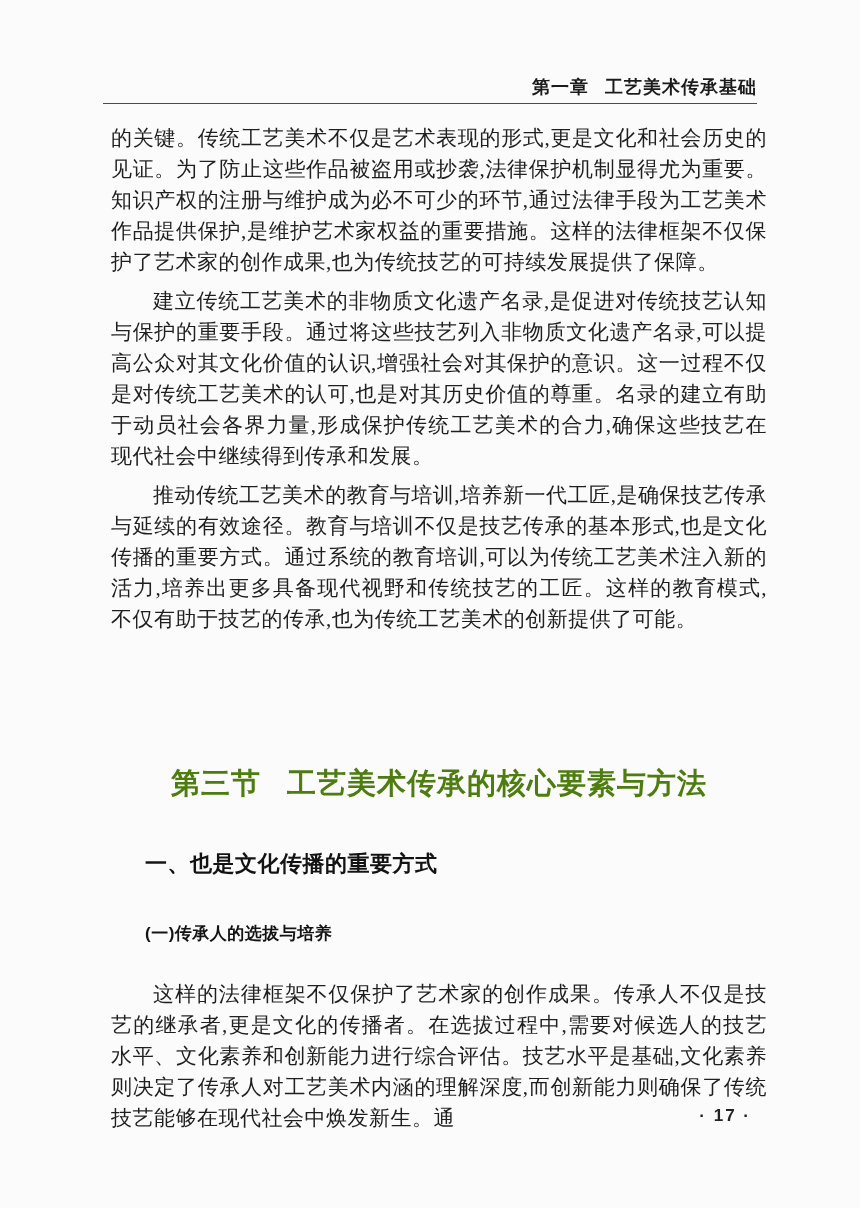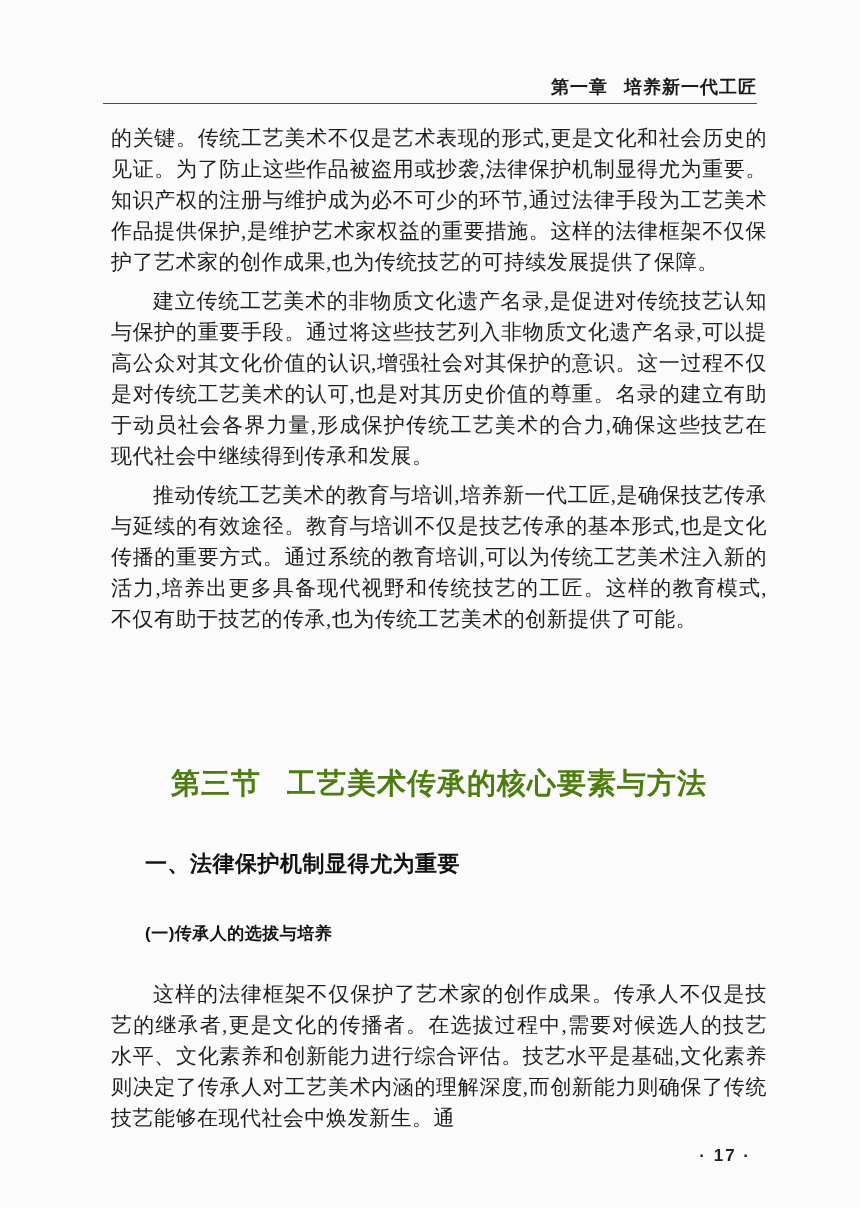--- a/index.html
+++ b/index.html
@@ -100,45 +100,44 @@
     position:absolute;
     top:1106px;
     left:103px;
     width:648px;
     text-align:right;
     font-family:"Liberation Sans","DejaVu Sans",sans-serif;
     font-size:17px;
     font-weight:bold;
     color:#222;
     letter-spacing:2px;
-    margin-top:40px;
   }
 </style>
 </head>
 <body>
 
 <div class="page">
 
   <div class="running-head">
-    <span class="chapter">第一章</span><span>培养新一代工匠</span>
+    <span class="chapter">第一章</span><span>工艺美术传承基础</span>
   </div>
 
   <div class="head-rule"></div>
 
   <div class="body-block" id="main-block">
     <p>的关键。传统工艺美术不仅是艺术表现的形式,更是文化和社会历史的见证。为了防止这些作品被盗用或抄袭,法律保护机制显得尤为重要。知识产权的注册与维护成为必不可少的环节,通过法律手段为工艺美术作品提供保护,是维护艺术家权益的重要措施。这样的法律框架不仅保护了艺术家的创作成果,也为传统技艺的可持续发展提供了保障。</p>
     <p class="indent">建立传统工艺美术的非物质文化遗产名录,是促进对传统技艺认知与保护的重要手段。通过将这些技艺列入非物质文化遗产名录,可以提高公众对其文化价值的认识,增强社会对其保护的意识。这一过程不仅是对传统工艺美术的认可,也是对其历史价值的尊重。名录的建立有助于动员社会各界力量,形成保护传统工艺美术的合力,确保这些技艺在现代社会中继续得到传承和发展。</p>
     <p class="indent">推动传统工艺美术的教育与培训,培养新一代工匠,是确保技艺传承与延续的有效途径。教育与培训不仅是技艺传承的基本形式,也是文化传播的重要方式。通过系统的教育培训,可以为传统工艺美术注入新的活力,培养出更多具备现代视野和传统技艺的工匠。这样的教育模式,不仅有助于技艺的传承,也为传统工艺美术的创新提供了可能。</p>
   </div>
 
   <div class="section-heading">
     <span class="sec-no">第三节</span><span>工艺美术传承的核心要素与方法</span>
   </div>
 
-  <div class="sub-heading-1">一、法律保护机制显得尤为重要</div>
+  <div class="sub-heading-1">一、也是文化传播的重要方式</div>
 
   <div class="sub-heading-2">(一)传承人的选拔与培养</div>
 
   <div class="body-block" id="last-block">
     <p class="indent">这样的法律框架不仅保护了艺术家的创作成果。传承人不仅是技艺的继承者,更是文化的传播者。在选拔过程中,需要对候选人的技艺水平、文化素养和创新能力进行综合评估。技艺水平是基础,文化素养则决定了传承人对工艺美术内涵的理解深度,而创新能力则确保了传统技艺能够在现代社会中焕发新生。通</p>
   </div>
 
   <div class="page-number">· 17 ·</div>
 
 </div>

